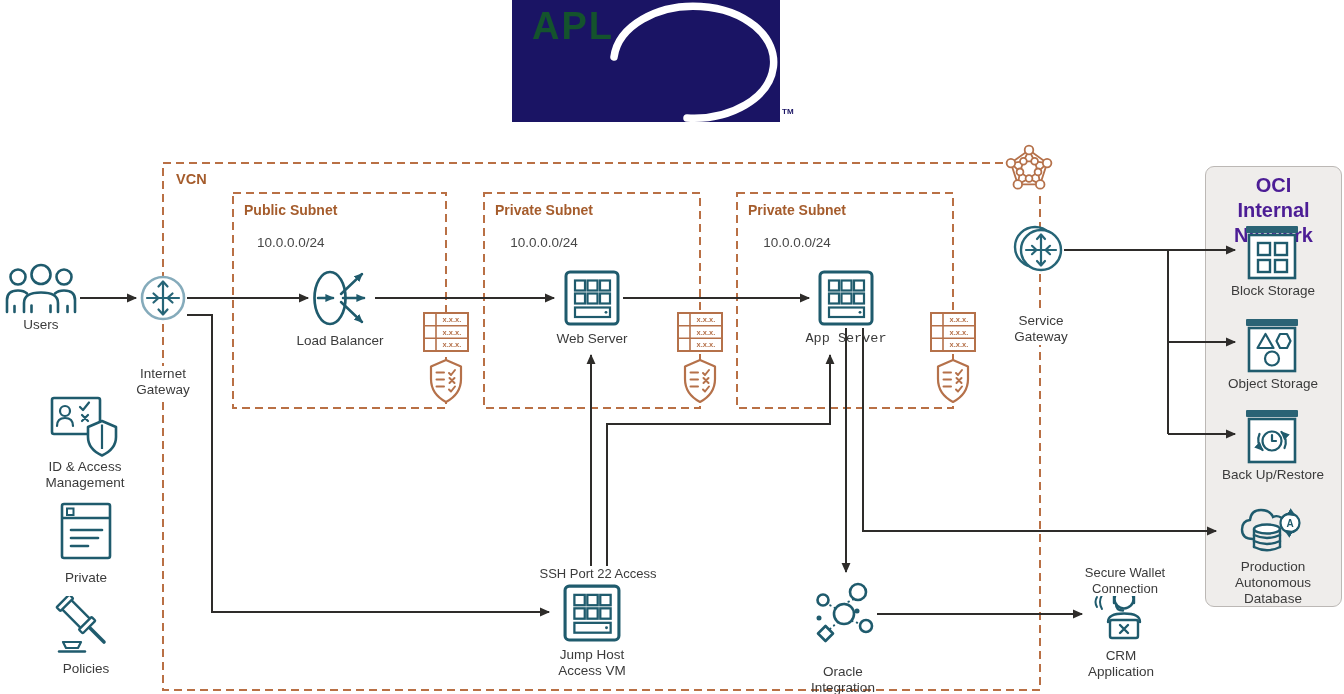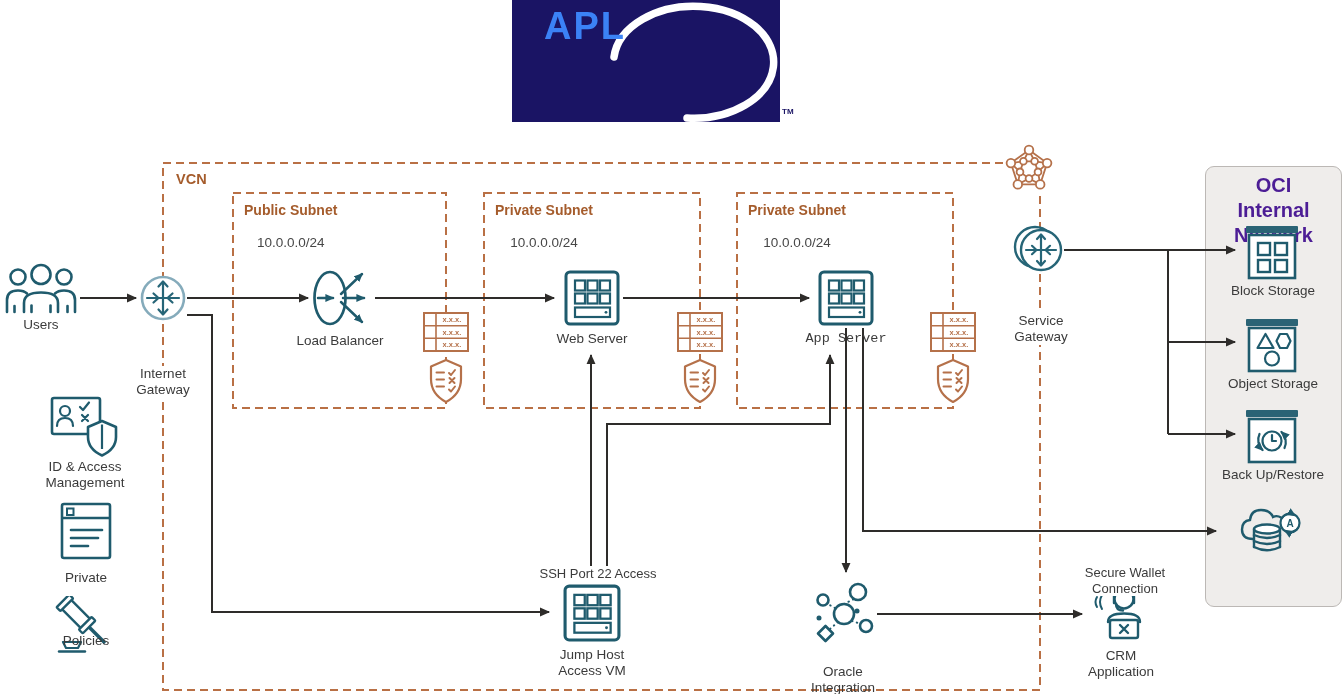--- a/index.html
+++ b/index.html
@@ -17,22 +17,22 @@
   
   #oci-panel{position:absolute;left:1205px;top:166px;width:137px;height:441px;z-index:1;
              background:#efedeb;border:1px solid #bcb8b5;border-radius:9px;box-sizing:border-box;}
   #oci-panel-title{position:absolute;left:50%;transform:translateX(-50%);top:6px;width:110px;
                    font-size:20px;font-weight:bold;color:#4c1d95;text-align:center;line-height:1.25;}
   .panel-lbl{background:transparent;}
   
   #logo{position:absolute;left:512px;top:0;width:268px;height:122px;z-index:4;}
   #logo-bg{position:absolute;inset:0;}
   #logo-swoosh{position:absolute;inset:0;z-index:1;}
-  #logo-line1{position:absolute;left:32px;top:6px;z-index:2;font-size:38px;font-weight:bold;
-              color:#3b82f6;letter-spacing:2px;line-height:1.1;text-align:center;}
+  #logo-line1{position:absolute;left:20px;top:6px;z-index:2;font-size:38px;font-weight:bold;
+              color:#14532d;letter-spacing:2px;line-height:1.1;text-align:center;}
   #logo-line2{position:absolute;left:20px;top:42px;z-index:2;font-size:45px;font-weight:bold;
               color:#fff;letter-spacing:0px;line-height:1.1;white-space:nowrap;}
   .logo-mid{position:relative;}
   .reddot{position:absolute;left:50%;margin-left:-5px;top:7px;width:10px;height:10px;}
   #logo-tm{position:absolute;left:782px;top:107px;z-index:4;font-size:8px;font-weight:bold;color:#1a1464;}
   #wires{position:absolute;left:0;top:0;z-index:5;}
   svg text{font-family:"Liberation Sans",sans-serif;}
 </style>
 </head>
 <body>
@@ -402,22 +402,23 @@
   <div class="lbl whitebg" style="left:163px;top:324px;width:66px;">Internet Gateway</div>
   <div class="lbl nowrap" style="left:340px;top:333px;">Load Balancer</div>
   <div class="lbl nowrap" style="left:592px;top:331px;">Web Server</div>
   <div class="lbl nowrap" style="left:846px;top:331px;font-family:Liberation Mono, monospace;">App Server</div>
   <div class="lbl" style="left:592px;top:647px;width:82px;">Jump Host Access VM</div>
   <div class="lbl" style="left:843px;top:664px;width:82px;">Oracle Integration</div>
   <div class="lbl" style="left:1121px;top:648px;width:82px;">CRM Application</div>
   <div class="lbl whitebg" style="left:1041px;top:271px;width:62px;">Service Gateway</div>
   <div class="lbl" style="left:85px;top:459px;width:100px;">ID &amp; Access Management</div>
   <div class="lbl nowrap" style="left:86px;top:570px;">Private</div>
-  <div class="lbl nowrap" style="left:86px;top:633px;">Policies</div>
+  <div class="lbl nowrap" style="left:86px;top:661px;">Policies</div>
 
   <div class="lbl whitebg nowrap" style="left:598px;top:524px;font-size:13px;">SSH Port 22 Access</div>
   <div class="lbl whitebg" style="left:1125px;top:523px;width:96px;font-size:13px;">Secure Wallet Connection</div>
 
   <div class="lbl panel-lbl nowrap" style="left:1273px;top:283px;">Block Storage</div>
   <div class="lbl panel-lbl nowrap" style="left:1273px;top:376px;">Object Storage</div>
   <div class="lbl panel-lbl nowrap" style="left:1273px;top:467px;">Back Up/Restore</div>
+  <div class="lbl panel-lbl" style="left:1273px;top:559px;width:110px;">Production Autonomous Database</div>
 
 </div>
 
 </body></html>

